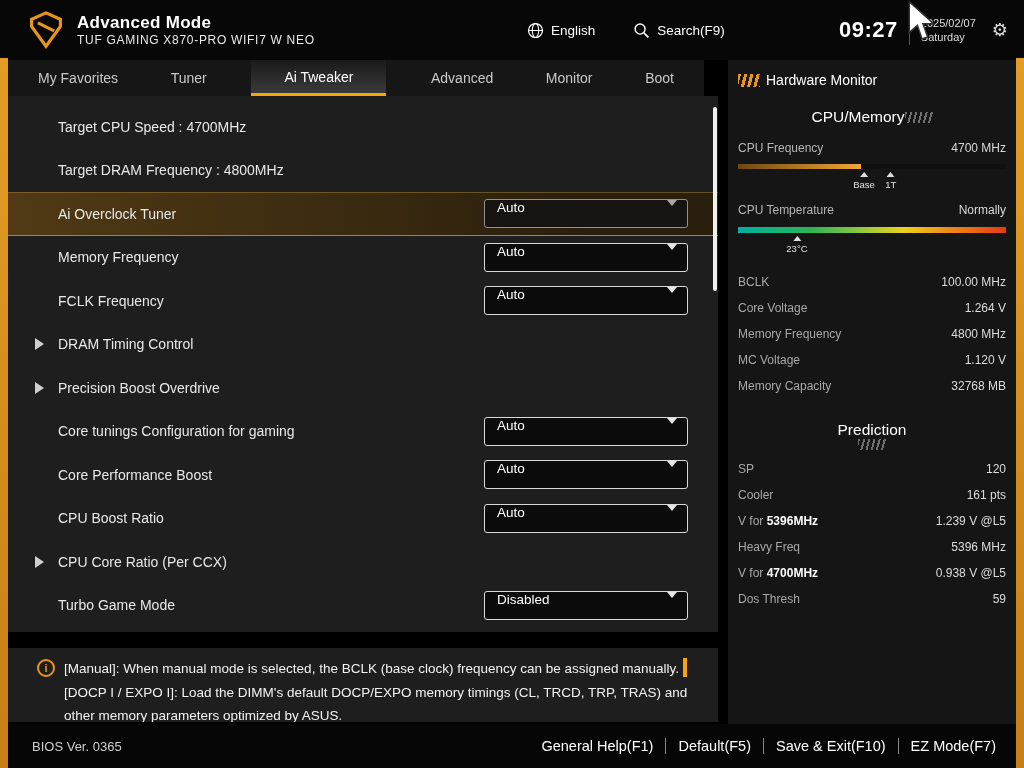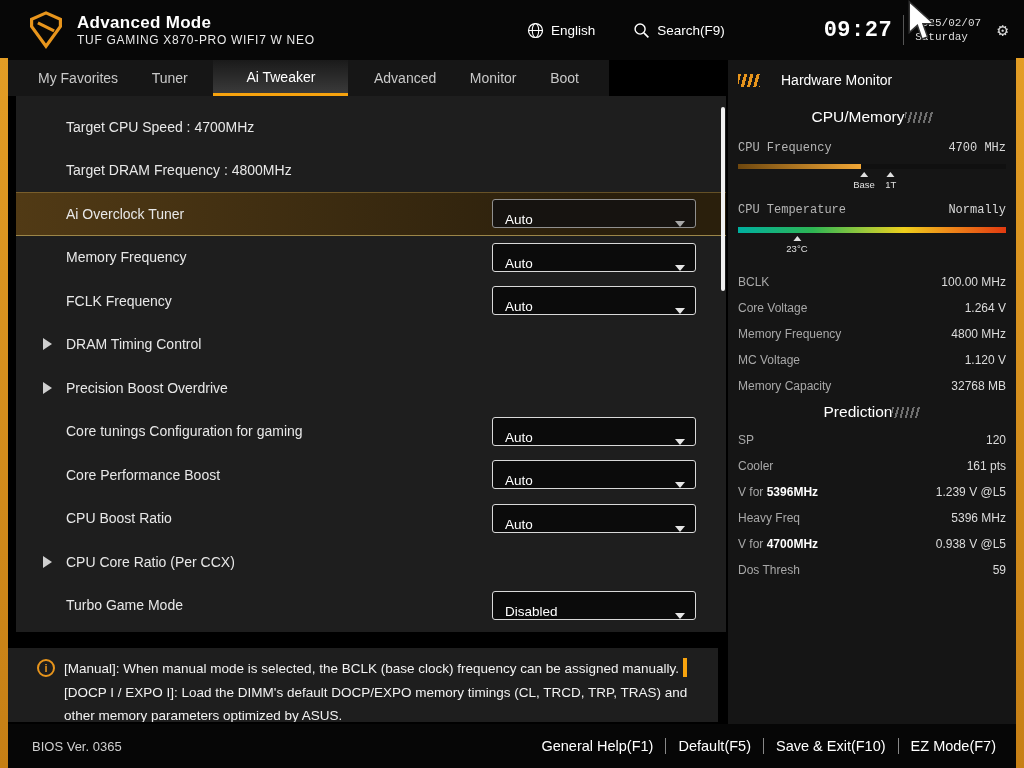--- a/index.html
+++ b/index.html
@@ -15,42 +15,42 @@
 
   
   .topbar { position:absolute; top:0; left:0; right:0; height:60px; background:#070707;
             display:flex; align-items:center; z-index:4; }
   .brand { display:flex; align-items:center; gap:13px; padding-left:28px; }
   .titles .title { font-size:17px; font-weight:bold; color:#fff; letter-spacing:.3px; }
   .titles .subtitle { font-size:12px; color:#e9e9e9; letter-spacing:.7px; }
   .top-actions { position:absolute; left:527px; top:0; height:60px; display:flex; gap:38px;
                  color:#fff; font-size:13.5px; }
   .top-action { display:flex; align-items:center; gap:7px; cursor:default; }
-  .clock-area { position:absolute; right:16px; top:0; height:60px; display:flex; align-items:center;font-family:Liberation Mono, monospace; }
+  .clock-area { position:absolute; right:16px; top:0; height:60px; display:flex; align-items:center; }
   .time { font-size:22px; font-weight:bold; color:#fff; letter-spacing:.5px; }
   .clock-sep { width:1px; height:30px; background:#555; margin:0 11px; }
   .date-col { font-size:11px; color:#ddd; line-height:14px; }
   .gear { font-size:18px; color:#d8d8d8; margin-left:16px; }
 
   
-  .tabs { position:absolute; top:60px; left:8px; width:601px; height:36px; background:#161616;
+  .tabs { position:absolute; top:60px; left:8px; width:696px; height:36px; background:#161616;
           display:flex; align-items:stretch; justify-content:space-between; padding:0 22px; }
   .tab { display:flex; align-items:center; padding:0 8px; color:#c9c9c9; font-size:14px; }
   .tab.active { background:linear-gradient(180deg,#1a1a1a,#3a3a3a); border-bottom:3px solid #f7a30e;
                 color:#fff; padding:0 33px; }
 
   
-  .content { position:absolute; top:96px; left:16px; width:710px; height:536px; background:#1e1e1e;
+  .content { position:absolute; top:96px; left:8px; width:710px; height:536px; background:#1e1e1e;
              padding-top:9px; }
   .row { position:relative; height:43.5px; display:flex; align-items:center; }
   .row-label { margin-left:50px; font-size:14px; color:#e8e8e8; }
   .tri { position:absolute; left:27px; width:0; height:0;
          border-left:9px solid #cfcfcf; border-top:6px solid transparent; border-bottom:6px solid transparent; }
   .dropdown { position:absolute; right:30px; width:204px; height:29px; background:#0b0b0b;
-              border:1px solid #d9d9d9; border-radius:3px; display:flex; align-items:flex-end;
+              border:1px solid #d9d9d9; border-radius:3px; display:flex; align-items:flex-start;
               padding:0 12px; color:#fff; font-size:13.5px; }
   .caret { position:absolute; right:10px; width:0; height:0;
            border-top:6px solid #e6e6e6; border-left:5px solid transparent; border-right:5px solid transparent; }
   .row.highlight { background:linear-gradient(90deg,#513a15,#2a1f0c 82%);
                    border-top:1px solid rgba(170,140,70,.45); border-bottom:1px solid #9c8648; }
   .row.highlight .dropdown { border-color:#909090; background:#161310; }
   .row.highlight .caret { border-top-color:#a8a8a8; }
   .scroll-thumb { position:absolute; top:11px; right:1px; width:4px; height:184px; background:#f0f0f0;
                   border-radius:2px; }
 
@@ -68,45 +68,45 @@
             display:flex; align-items:center; z-index:5; }
   .bios-ver { margin-left:24px; font-size:13px; color:#cfcfcf; }
   .footer-actions { margin-left:auto; margin-right:8px; display:flex; align-items:center;
                     font-size:14.5px; color:#fff; }
   .footer-actions .action { padding:0 12px; }
   .footer-actions .fsep { width:1px; height:16px; background:#888; }
 
   
   .sidebar { position:absolute; top:60px; left:728px; width:288px; bottom:44px; background:#151515;
              padding:0 10px; }
-  .sb-header { height:40px; display:flex; align-items:center; gap:21px; color:#fff; font-size:14px; }
+  .sb-header { height:40px; display:flex; align-items:center; gap:6px; color:#fff; font-size:14px; }
   .hatch-orange { width:22px; height:13px;
                   background:repeating-linear-gradient(105deg,#e8951c 0 3px,transparent 3px 6px); }
   .hatch-gray { width:28px; height:11px;
                 background:repeating-linear-gradient(105deg,#6e6e6e 0 2px,transparent 2px 5px); }
   .section-title { display:flex; align-items:center; justify-content:center; margin-top:8px;
                    font-size:15.5px; color:#fff; }
-  .hm-row { display:flex; justify-content:space-between; font-size:12px; color:#b5b5b5; margin-top:15px;font-family:Liberation Mono, monospace; }
+  .hm-row { display:flex; justify-content:space-between; font-size:12px; color:#b5b5b5; margin-top:15px; }
   .hm-row .val { color:#d8d8d8; }
   .freq-bar { position:relative; margin-top:9px; height:5px; background:#101010; }
   .freq-fill { position:absolute; left:0; top:0; bottom:0; width:46%;
                background:linear-gradient(90deg,#6e470e,#f2a736); }
   .markers { position:relative; height:24px; }
   .marker { position:absolute; transform:translateX(-50%); display:flex; flex-direction:column;
             align-items:center; padding-top:3px; }
   .tri-up { width:0; height:0; border-bottom:5px solid #e0e0e0;
             border-left:4px solid transparent; border-right:4px solid transparent; }
   .m-label { font-size:9.5px; color:#e0e0e0; margin-top:2px; }
   .temp-bar { margin-top:10px; height:6px;
               background:linear-gradient(90deg,#00b0a0,#2eb553 28%,#9fc93a 48%,#eecf1c 62%,#ef8c1a 78%,#e23a10 100%); }
   .stats { margin-top:12px; }
   .stat { display:flex; justify-content:space-between; font-size:12px; line-height:26px; color:#a8a8a8; }
   .stat .s-value { color:#dcdcdc; }
   .s-strong { color:#fff; font-weight:bold; }
-  .pred-title { margin-top:4px; }
+  .pred-title { margin-top:22px;flex-direction:column; }
 
   .mouse-cursor { position:absolute; left:905px; top:0; z-index:9; }
 </style>
 </head>
 <body>
 
 <div class="screen">
   <div class="edge edge-left"></div>
   <div class="edge edge-right"></div>
 

